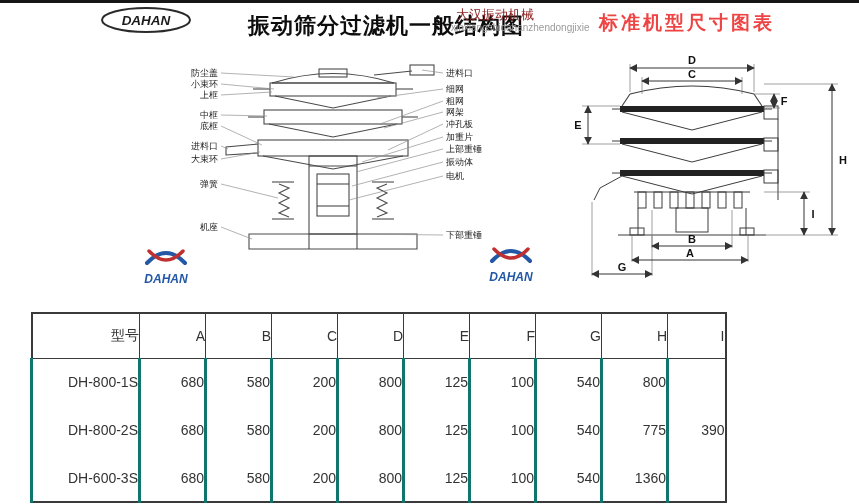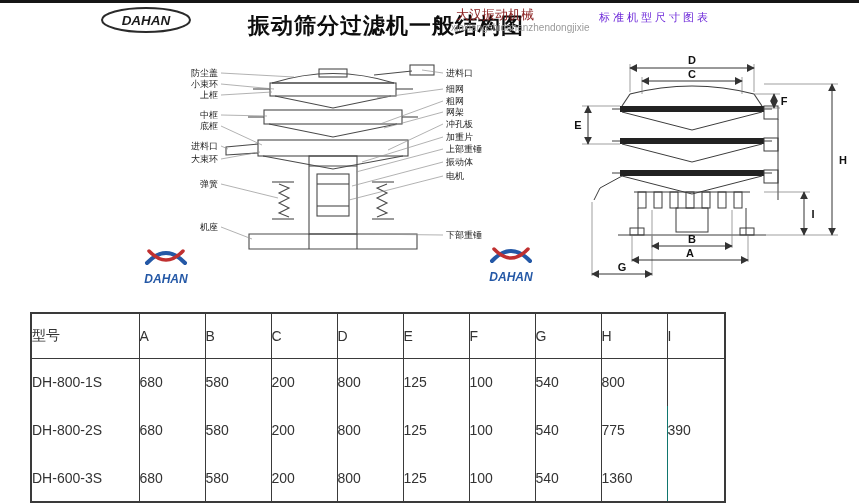--- a/index.html
+++ b/index.html
@@ -3,30 +3,30 @@
 <meta charset="utf-8">
 <style>
   *{margin:0;padding:0;box-sizing:border-box}
   html,body{width:859px;height:504px}
   body{font-family:"Liberation Sans",sans-serif;background:#fff;position:relative;overflow:hidden;color:#111}
   .top-strip{position:absolute;left:0;top:0;width:859px;height:3px;background:#161616}
   .hdr-logo{position:absolute;left:100px;top:6px;width:92px;height:28px}
   .left-title{position:absolute;left:248px;top:11px;font-size:22px;font-weight:bold;letter-spacing:1px;color:#0d0d0d}
   .brand-name{position:absolute;left:456px;top:6px;font-size:13px;font-weight:normal;color:#8b2121}
   .brand-sub{position:absolute;left:451px;top:22px;font-size:10px;color:#9a9a9a}
-  .right-title{position:absolute;left:599px;top:10px;font-size:11px;font-weight:normal;letter-spacing:3px;color:#6d28d9}
+  .right-title{position:absolute;left:599px;top:10px;font-size:19px;font-weight:bold;letter-spacing:3px;color:#ef4444}
   .structure-svg{position:absolute;left:122px;top:52px;width:424px;height:242px}
   .dimension-svg{position:absolute;left:552px;top:50px;width:300px;height:246px}
   .logo-small{position:absolute;width:58px;height:42px}
   .logo-a{left:137px;top:247px}
   .logo-b{left:482px;top:245px}
   .spec-table{position:absolute;left:30px;top:312px;width:694px;border-collapse:collapse;table-layout:fixed;
-              border:2px solid #3a3a3a;color:#333;text-align:left}
+              border:2px solid #3a3a3a;color:#333;text-align:right}
   .spec-table th{border:1px solid #3a3a3a;height:45px;font-size:14px;font-weight:normal;background:#fff}
-  .spec-table td{border-left:1px solid #0f766e;border-right:1px solid #3a3a3a;height:48px;font-size:14px;background:#fff}
+  .spec-table td{border-left:3px solid #0f766e;border-right:1px solid #3a3a3a;height:48px;font-size:14px;background:#fff}
   svg text{font-family:"Liberation Sans",sans-serif}
 </style>
 </head>
 <body>
 
 <div class="top-strip"></div>
 
 <svg class="hdr-logo" viewBox="0 0 92 28">
   <ellipse cx="46" cy="14" rx="44" ry="12" fill="none" stroke="#2a2a2a" stroke-width="2"></ellipse>
   <text x="46" y="19" text-anchor="middle" font-size="13.5" font-weight="bold" font-style="italic" fill="#1b1b1b">DAHAN</text>

